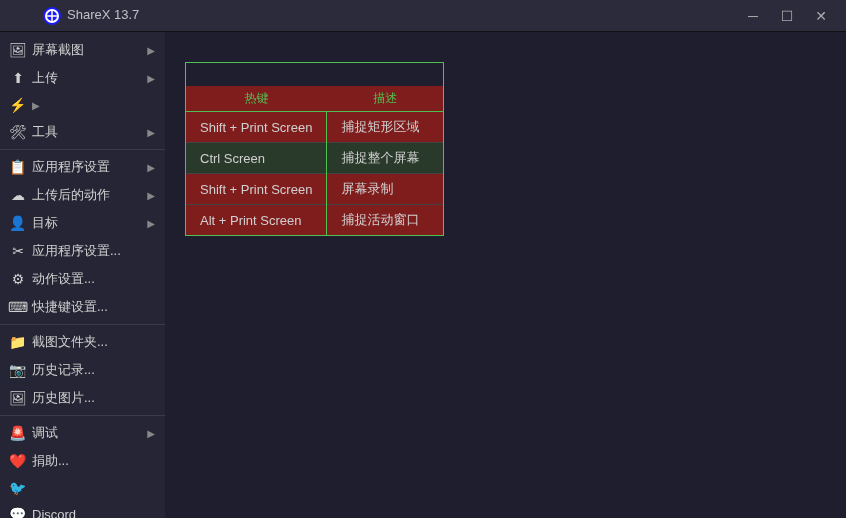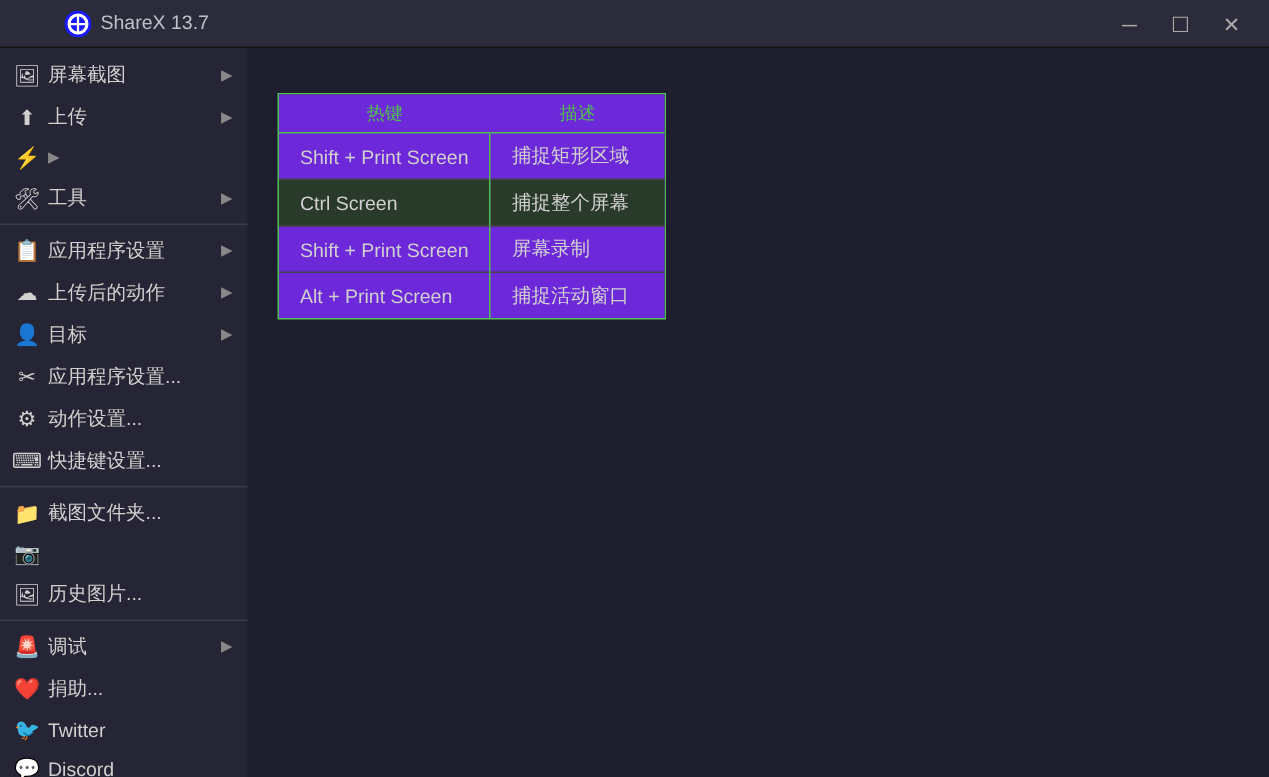--- a/index.html
+++ b/index.html
@@ -111,21 +111,22 @@
 
     .hotkey-table-wrapper {
       position: absolute;
       top: 30px;
       left: 20px;
       border: 1px solid #50c050;
     }
 
     .hotkey-table {
       border-collapse: collapse;
-      background: #6d28d9;
+      background: #7f1d1d;
+      margin-top: 23px;
     }
 
     .hotkey-table thead tr th {
       padding: 4px 16px;
       color: #50c050;
       font-weight: normal;
       font-size: 12px;
       text-align: center;
       border-bottom: 1px solid #50c050;
     }
@@ -240,20 +241,21 @@
 
     <div class="menu-divider"></div>
 
     <div class="menu-item">
       <span class="item-icon">📁</span>
       <span class="item-label">截图文件夹...</span>
     </div>
 
     <div class="menu-item">
       <span class="item-icon">📷</span>
+      <span class="item-label">历史记录...</span>
     </div>
 
     <div class="menu-item">
       <span class="item-icon">🖼</span>
       <span class="item-label">历史图片...</span>
     </div>
 
     <div class="menu-divider"></div>
 
     <div class="menu-item">
@@ -262,21 +264,20 @@
       <span class="arrow">▶</span>
     </div>
 
     <div class="menu-item">
       <span class="item-icon">❤️</span>
       <span class="item-label">捐助...</span>
     </div>
 
     <div class="menu-item">
       <span class="item-icon">🐦</span>
-      <span class="item-label">Twitter</span>
     </div>
 
     <div class="menu-item">
       <span class="item-icon">💬</span>
       <span class="item-label">Discord</span>
     </div>
 
   </div>
 
   <div class="right-panel">

